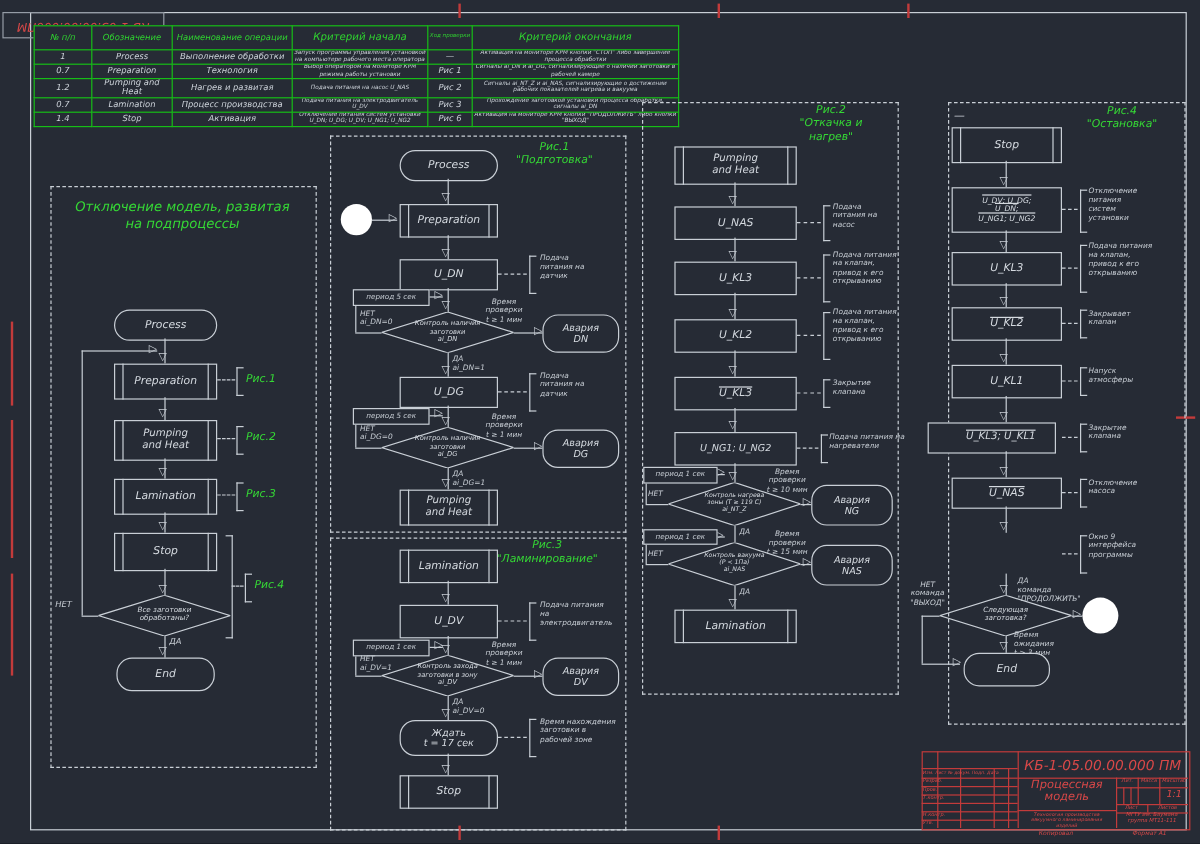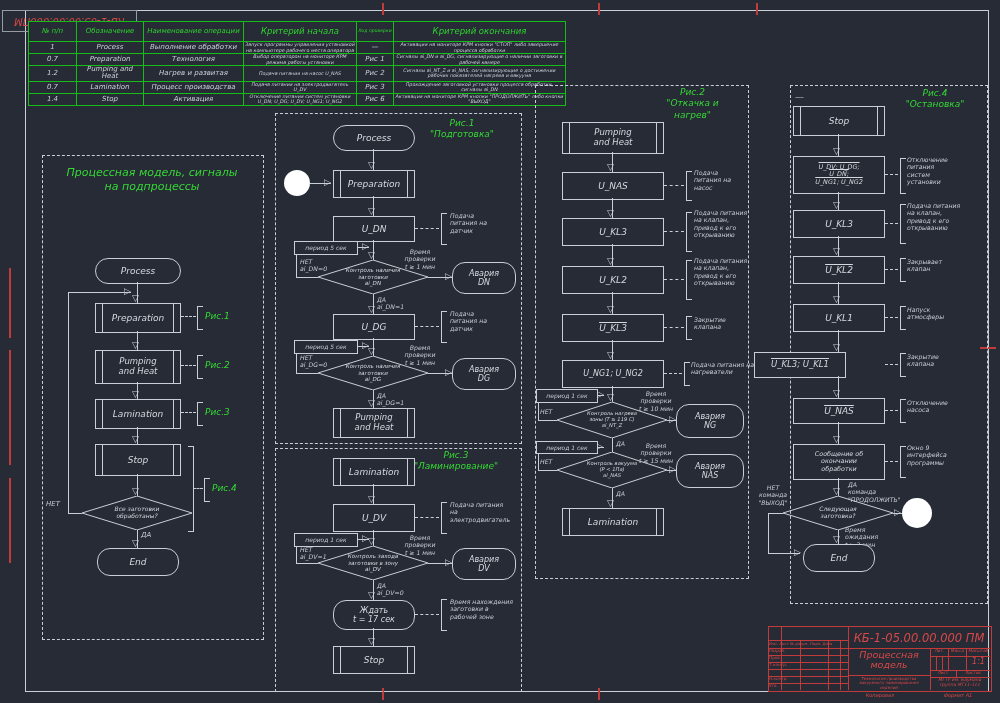--- a/index.html
+++ b/index.html
@@ -125,21 +125,21 @@
       <td>Stop</td>
       <td>Активация</td>
       <td class="crit">Отключение питания систем установки U_DN; U_DG; U_DV; U_NG1; U_NG2</td>
       <td>Рис 6</td>
       <td class="crit">Активация на мониторе КРМ кнопки "ПРОДОЛЖИТЬ" либо кнопки "ВЫХОД"</td>
     </tr>
   </tbody>
     </table>
 
   <div class="cont" style="left:42px;top:155px;width:220px;height:483px;"></div>
-  <div class="cap pre" style="left:52px;top:166px;width:200px;font-size:11px;">Процессная модель, сигналы
+  <div class="cap pre" style="left:52px;top:166px;width:200px;font-size:11px;">Отключение модель, развитая
 на подпроцессы</div>
 
   <div class="n term" style="left:95px;top:258px;width:84px;height:24px;">
       <span>Process</span>
     </div>
   <div class="vl" style="left:137px;top:282px;height:21px;"></div>
   <i class="arr ad" style="left:132px;top:294px;"></i>
   <div class="hl" style="left:68px;top:292px;width:63px;"></div>
   <i class="arr ar" style="left:124px;top:287px;"></i>
   <div class="vl" style="left:68px;top:292px;height:221px;"></div>
@@ -526,45 +526,40 @@
   <div class="n" style="left:793px;top:304px;width:90px;height:26px;">
       <span>U_KL1</span>
     </div>
   <div class="dl" style="left:885px;top:317px;width:13px;"></div>
   <div class="br" style="left:900px;top:306px;height:22px;"></div>
   <div class="note pre" style="left:907px;top:306px;width:52px;">Напуск
 атмосферы</div>
 
   <div class="vl" style="left:838px;top:330px;height:22px;"></div>
   <i class="arr ad" style="left:833px;top:343px;"></i>
-  <div class="n" style="left:754px;top:352px;width:90px;height:24px;font-size:8.5px;">
+  <div class="n" style="left:773px;top:352px;width:90px;height:24px;font-size:8.5px;padding-left:15px;">
       <span class="ovl">U_KL3;  U_KL1</span>
     </div>
   <div class="dl" style="left:885px;top:364px;width:13px;"></div>
   <div class="br" style="left:900px;top:353px;height:22px;"></div>
   <div class="note pre" style="left:907px;top:353px;width:52px;">Закрытие
 клапана</div>
 
   <div class="vl" style="left:838px;top:376px;height:22px;"></div>
   <i class="arr ad" style="left:833px;top:389px;"></i>
   <div class="n" style="left:793px;top:398px;width:90px;height:24px;">
       <span class="ovl">U_NAS</span>
     </div>
   <div class="dl" style="left:885px;top:410px;width:13px;"></div>
   <div class="br" style="left:900px;top:399px;height:22px;"></div>
   <div class="note pre" style="left:907px;top:399px;width:56px;">Отключение
 насоса</div>
 
   <div class="vl" style="left:838px;top:422px;height:22px;"></div>
   <i class="arr ad" style="left:833px;top:435px;"></i>
-  <div class="n" style="left:793px;top:444px;width:90px;height:34px;">
-      <span class="pre" style="font-size:6.4px;">Сообщение об
-окончании
-обработки</span>
-    </div>
   <div class="dl" style="left:885px;top:461px;width:13px;"></div>
   <div class="br" style="left:900px;top:446px;height:30px;"></div>
   <div class="note pre" style="left:907px;top:444px;width:56px;">Окно 9
 интерфейса
 программы</div>
 
   <div class="vl" style="left:838px;top:478px;height:18px;"></div>
   <i class="arr ad" style="left:833px;top:487px;"></i>
   <div class="dia" style="left:783px;top:496px;width:110px;height:34px;">
     <svg viewBox="0 0 100 100" preserveAspectRatio="none">

